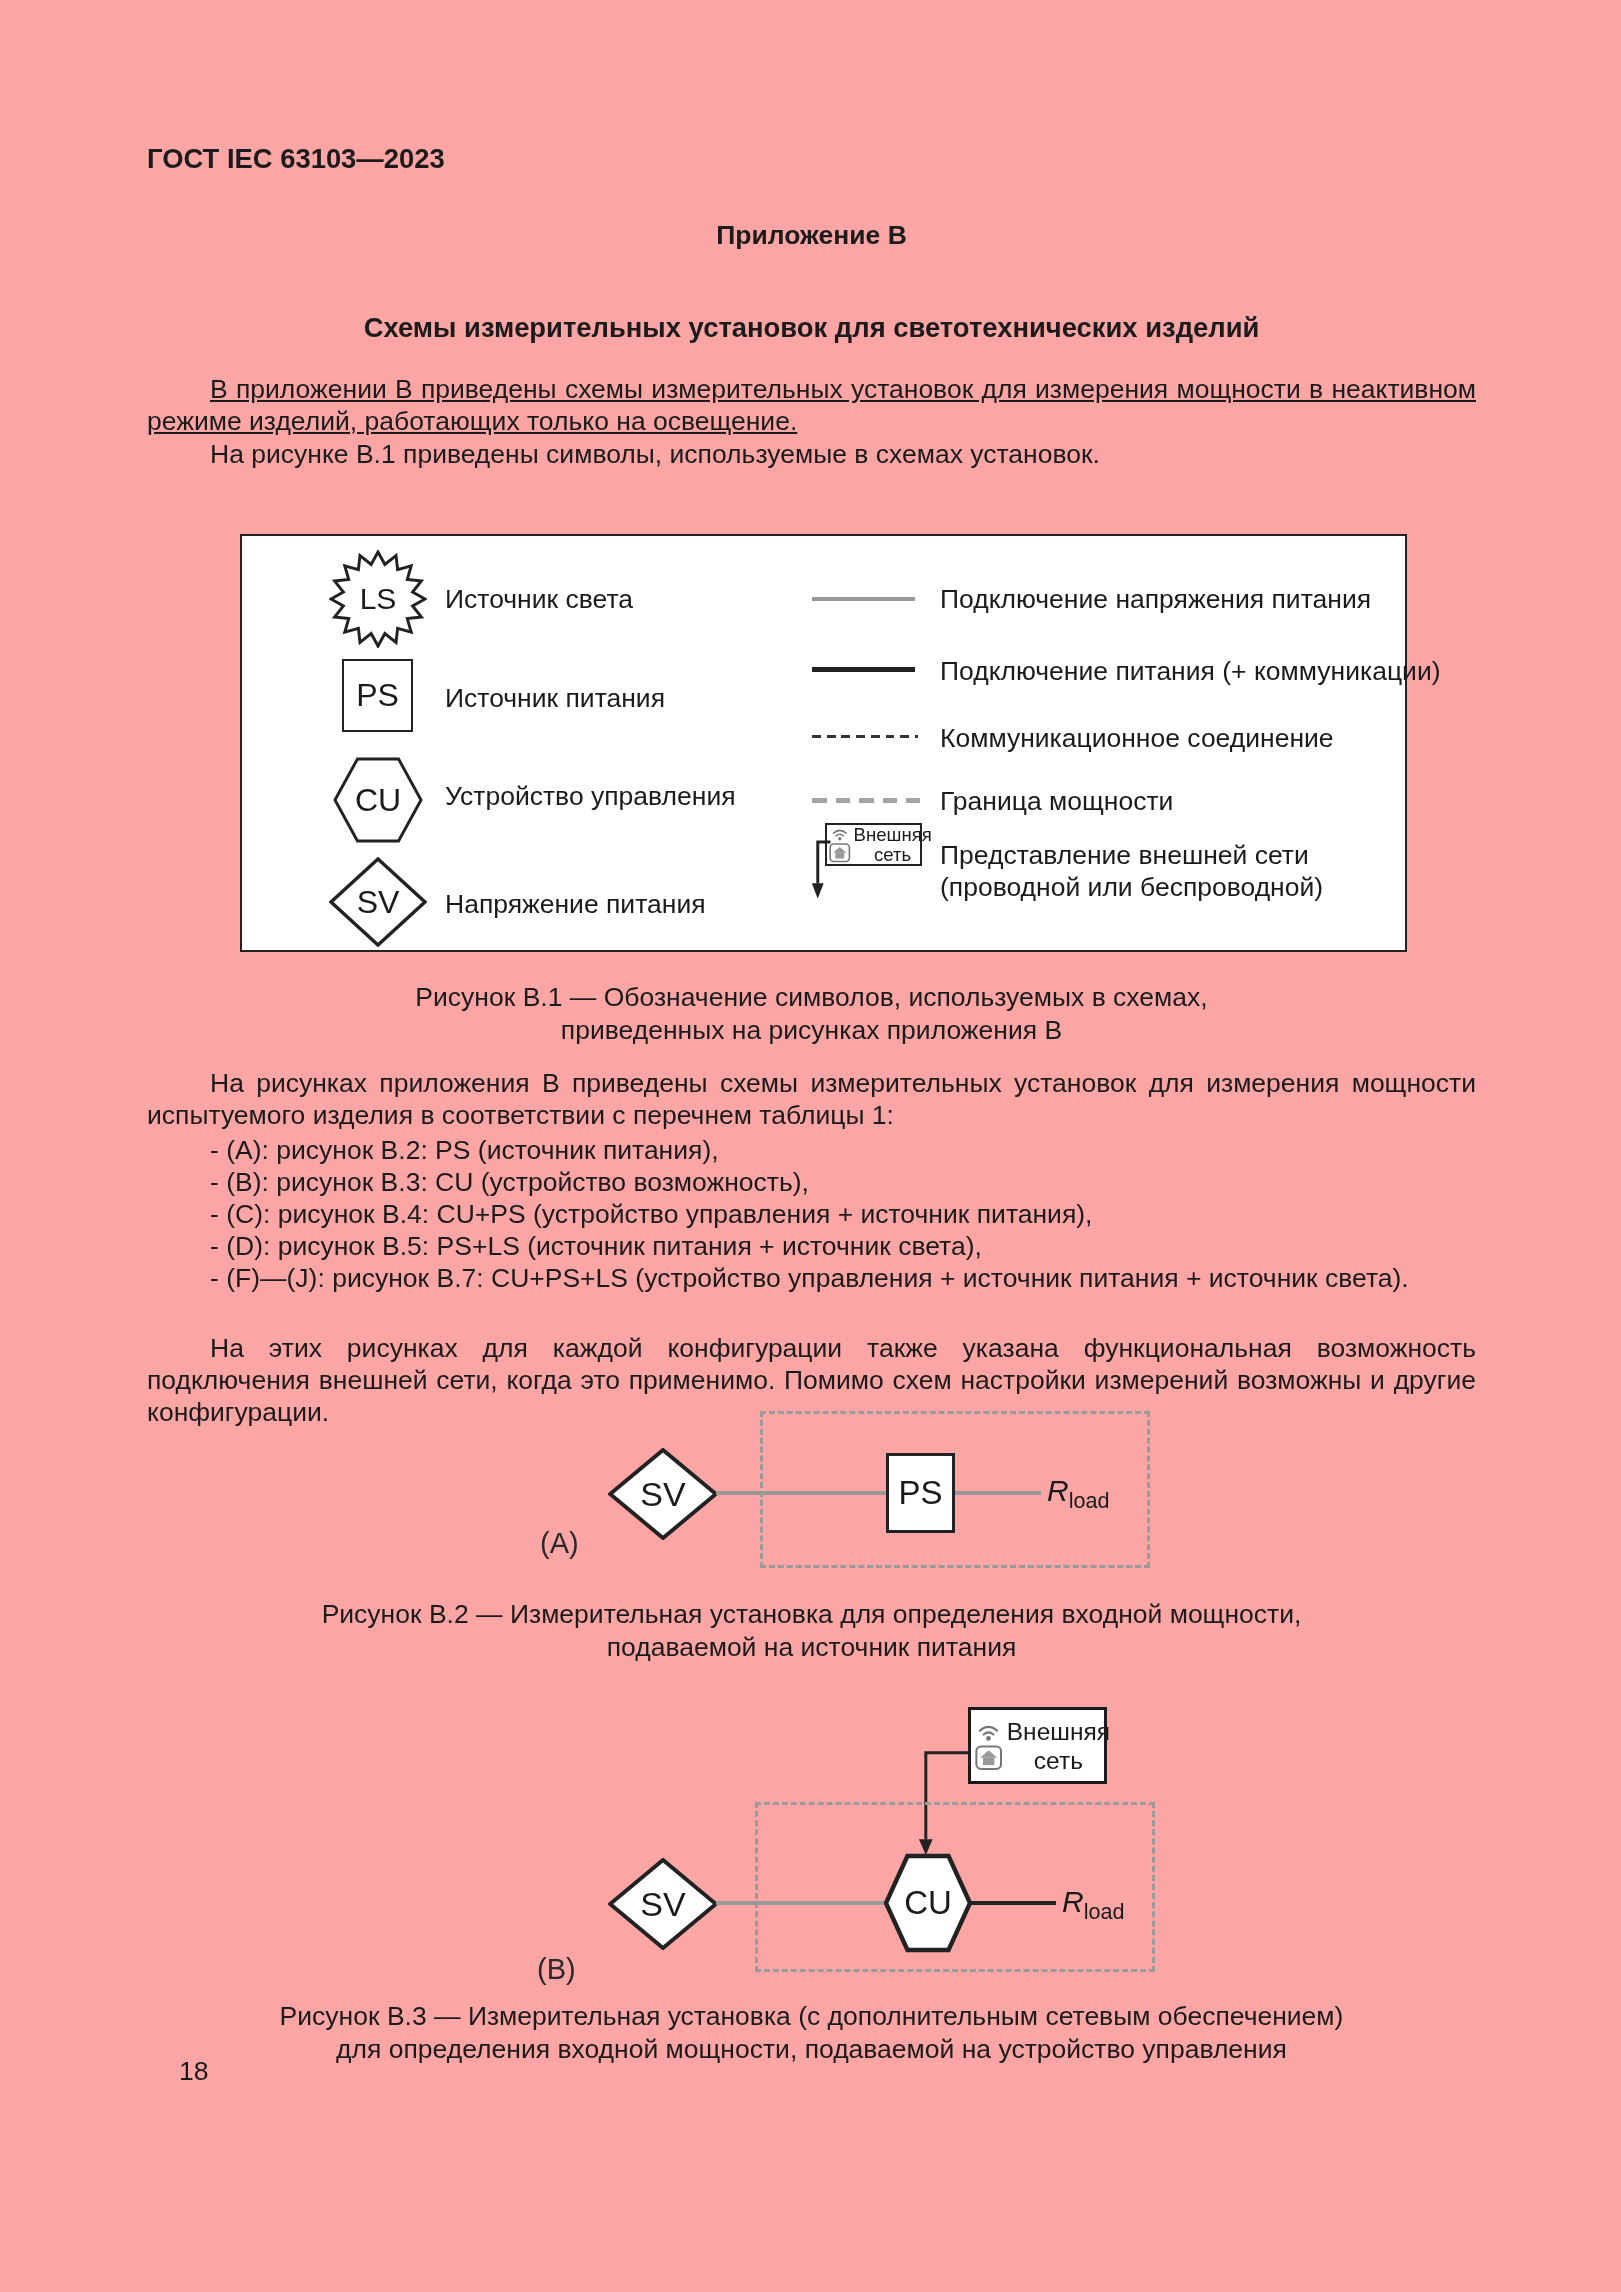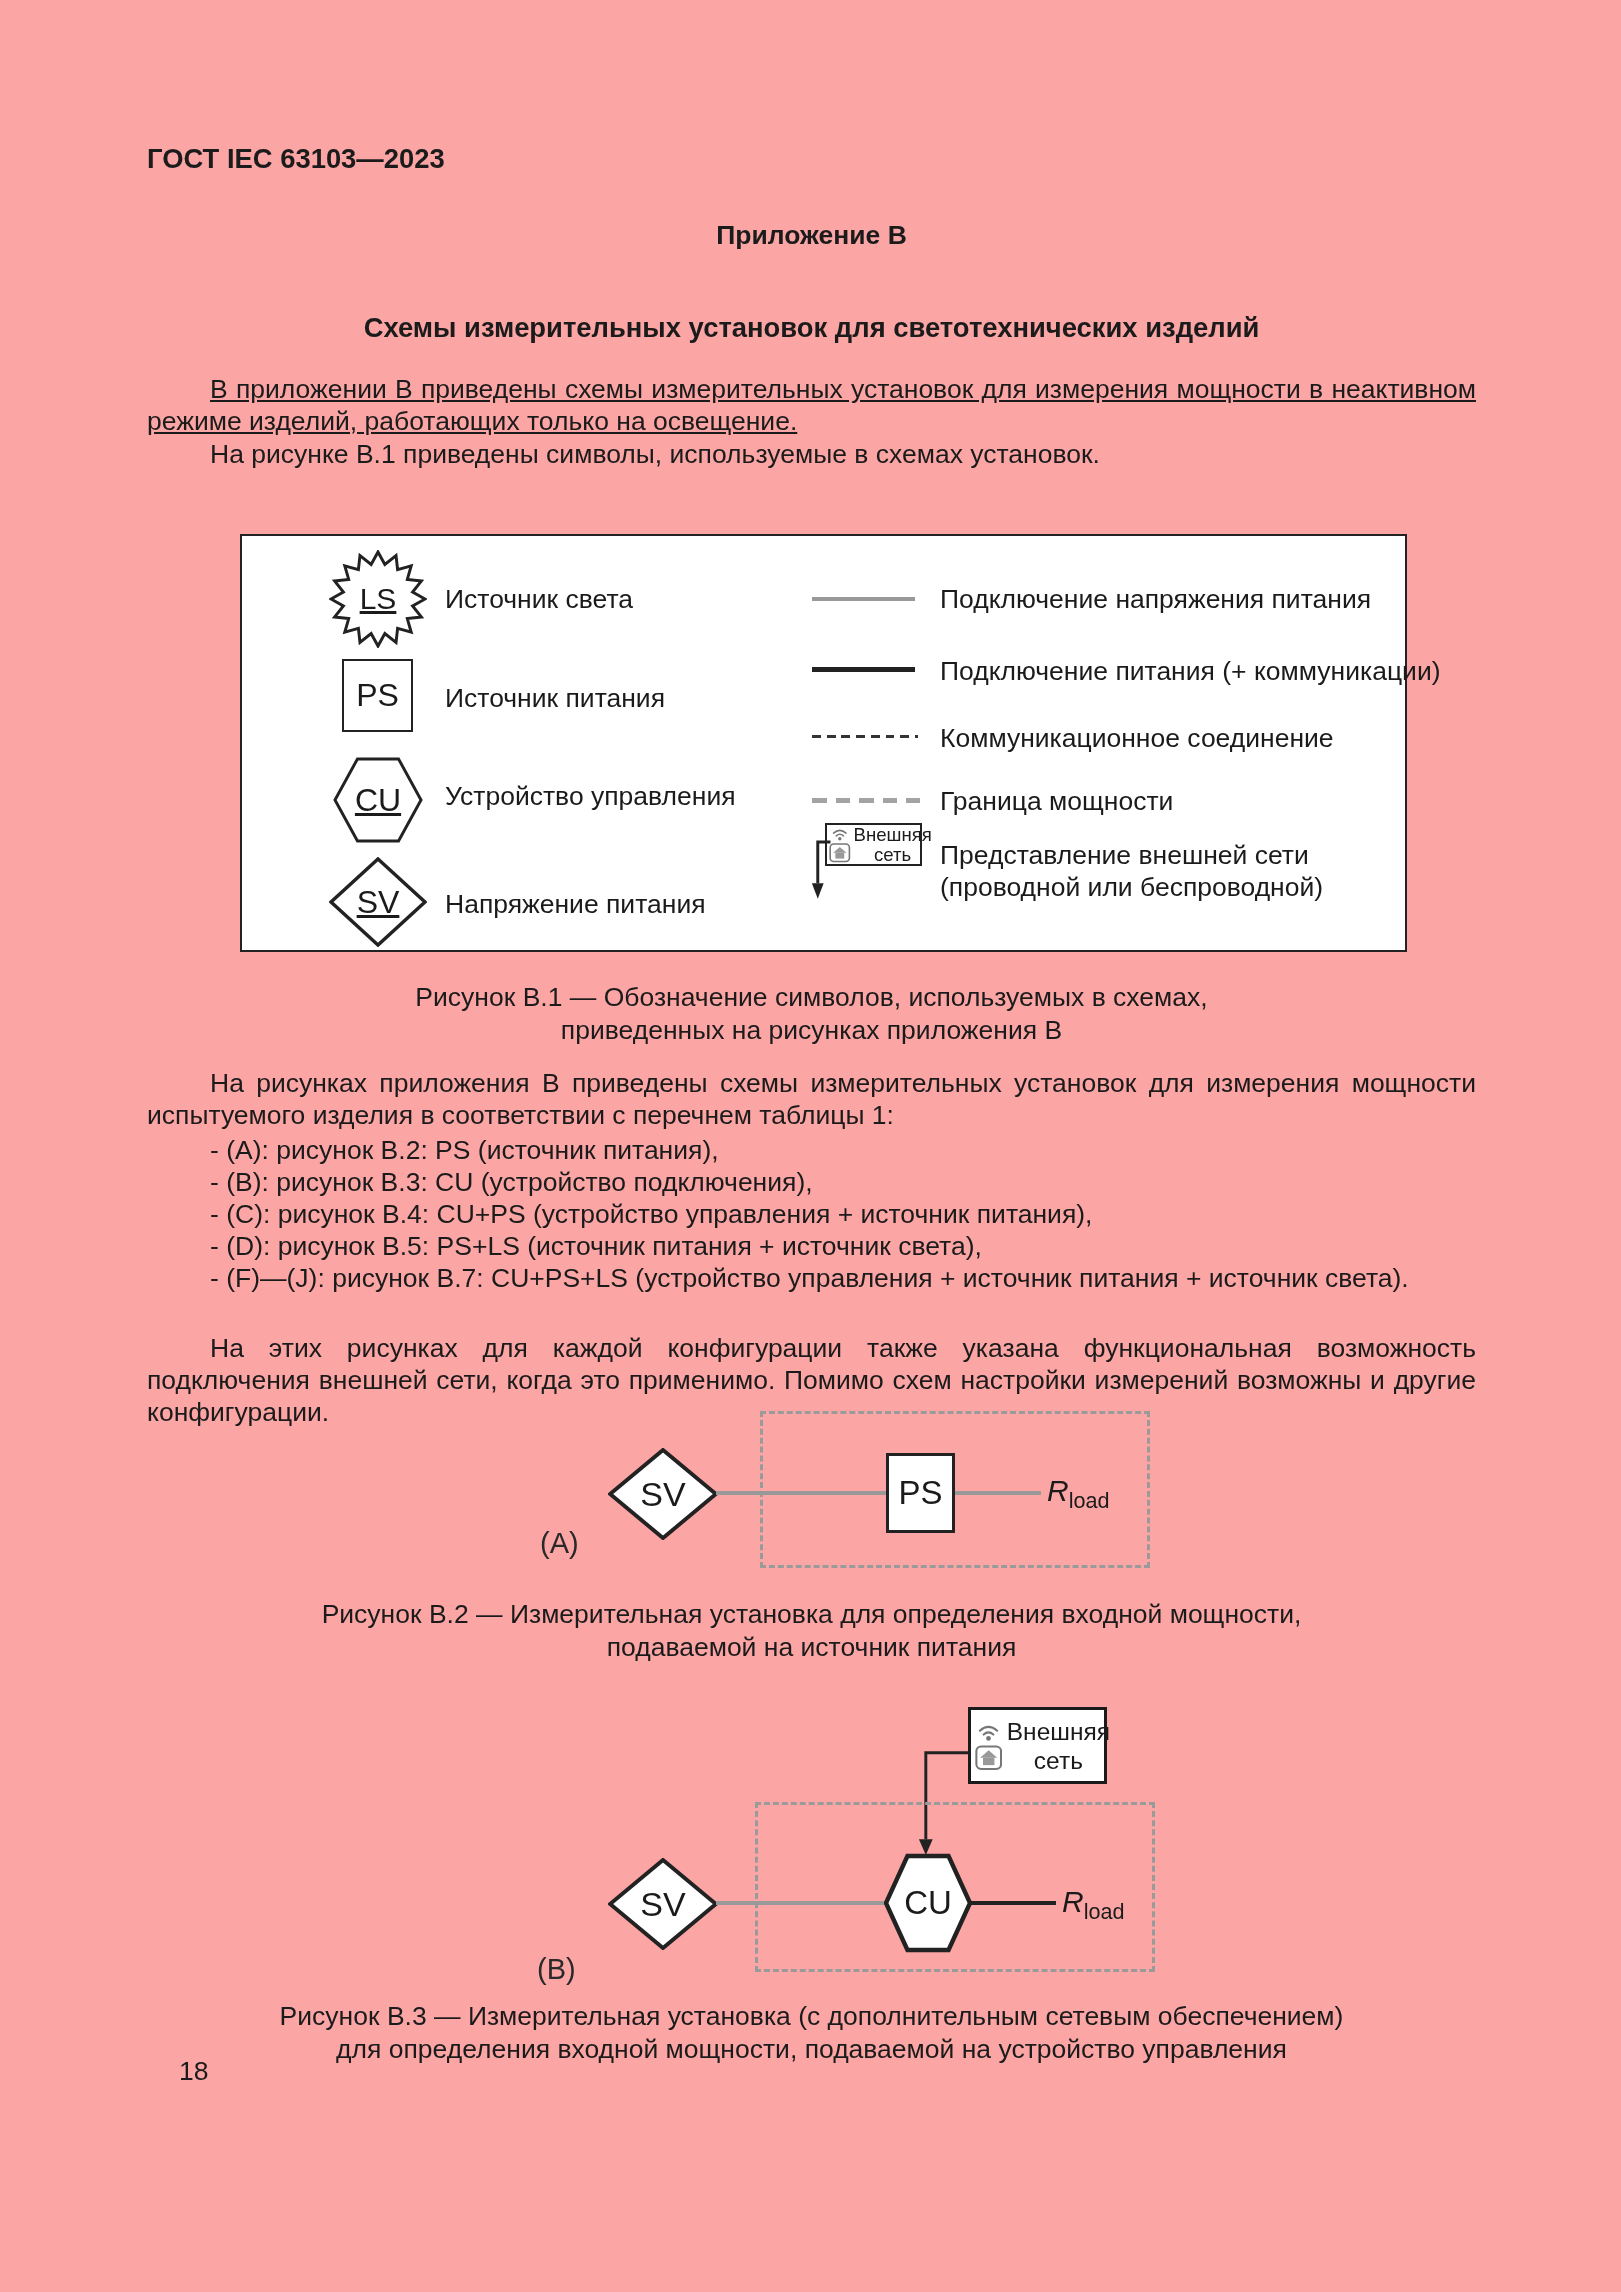--- a/index.html
+++ b/index.html
@@ -19,21 +19,21 @@
   .list-item{line-height:32px;padding-left:63px;}
   .caption{left:147px;width:1329px;font-size:26.5px;line-height:33px;text-align:center;white-space:pre-line;}
   .cap-b1{top:981px;} .cap-b2{top:1598px;} .cap-b3{top:2000px;}
   .page-number{left:179px;top:2056px;font-size:26.5px;}
 
   
   .legend-box{left:240px;top:534px;width:1163px;height:414px;border:2.9px solid #222;background:#fff;}
   .legend-box .abs{position:absolute;}
   .sym-label{font-size:26.5px;white-space:nowrap;}
   .shape-wrap{display:flex;align-items:center;justify-content:center;}
-  .shape-code{position:absolute;inset:0;display:flex;align-items:center;justify-content:center;font-size:30px;text-decoration:underline;}
+  .shape-code{position:absolute;inset:0;display:flex;align-items:center;justify-content:center;font-size:30px;}
   .ps-square{width:67px;height:69px;border:2.9px solid #222;background:#fff;display:flex;align-items:center;justify-content:center;font-size:32px;}
   .line-sample{display:block;}
   .ls-solid-gray{width:103px;height:3.9px;background:#999999;}
   .ls-solid-black{width:103px;height:4.9px;background:#222222;}
   .ls-dash-black{width:106px;height:2.9px;background:repeating-linear-gradient(to right,#333 0 8.8px,transparent 8.8px 14.7px);}
   .ls-dash-gray{width:108px;height:4.9px;background:repeating-linear-gradient(to right,#a3a3a3 0 14.7px,transparent 14.7px 23.5px);}
   .net-minibox{width:89px;height:39px;border:2.9px solid #222;background:#fff;display:flex;align-items:center;gap:2.9px;padding:0 2px;}
   .net-minibox .icons{display:flex;flex-direction:column;align-items:center;gap:1px;}
   .net-minibox .txt{font-size:18.6px;line-height:19.6px;white-space:pre-line;text-align:center;flex:1;}
   .net-label{font-size:26.5px;line-height:32px;white-space:pre-line;}
@@ -132,21 +132,21 @@
 (проводной или беспроводной)</div>
   </div>
 
   <div class="abs caption cap-b1">Рисунок В.1 — Обозначение символов, используемых в схемах,
 приведенных на рисунках приложения В</div>
 
   <p class="abs body-par p3">На рисунках приложения В приведены схемы измерительных установок для измерения мощности испытуемого изделия в соответствии с перечнем таблицы 1:</p>
 
   <div class="abs list-block">
     <div class="list-item">- (A): рисунок В.2: PS (источник питания),</div>
-    <div class="list-item">- (B): рисунок В.3: CU (устройство подключения),</div>
+    <div class="list-item">- (B): рисунок В.3: CU (устройство возможность),</div>
     <div class="list-item">- (C): рисунок В.4: CU+PS (устройство управления + источник питания),</div>
     <div class="list-item">- (D): рисунок В.5: PS+LS (источник питания + источник света),</div>
     <div class="list-item">- (F)—(J): рисунок В.7: CU+PS+LS (устройство управления + источник питания + источник света).</div>
   </div>
 
   <p class="abs body-par p4">На этих рисунках для каждой конфигурации также указана функциональная возможность подключения внешней сети, когда это применимо. Помимо схем настройки измерений возможны и другие конфигурации.</p>
 
   <div class="abs dashed-region" style="left:760px;top:1411px;width:384px;height:151px;"></div>
 
   <div class="abs shape-wrap" style="left:608px;top:1448px;width:110px;height:92px;">

